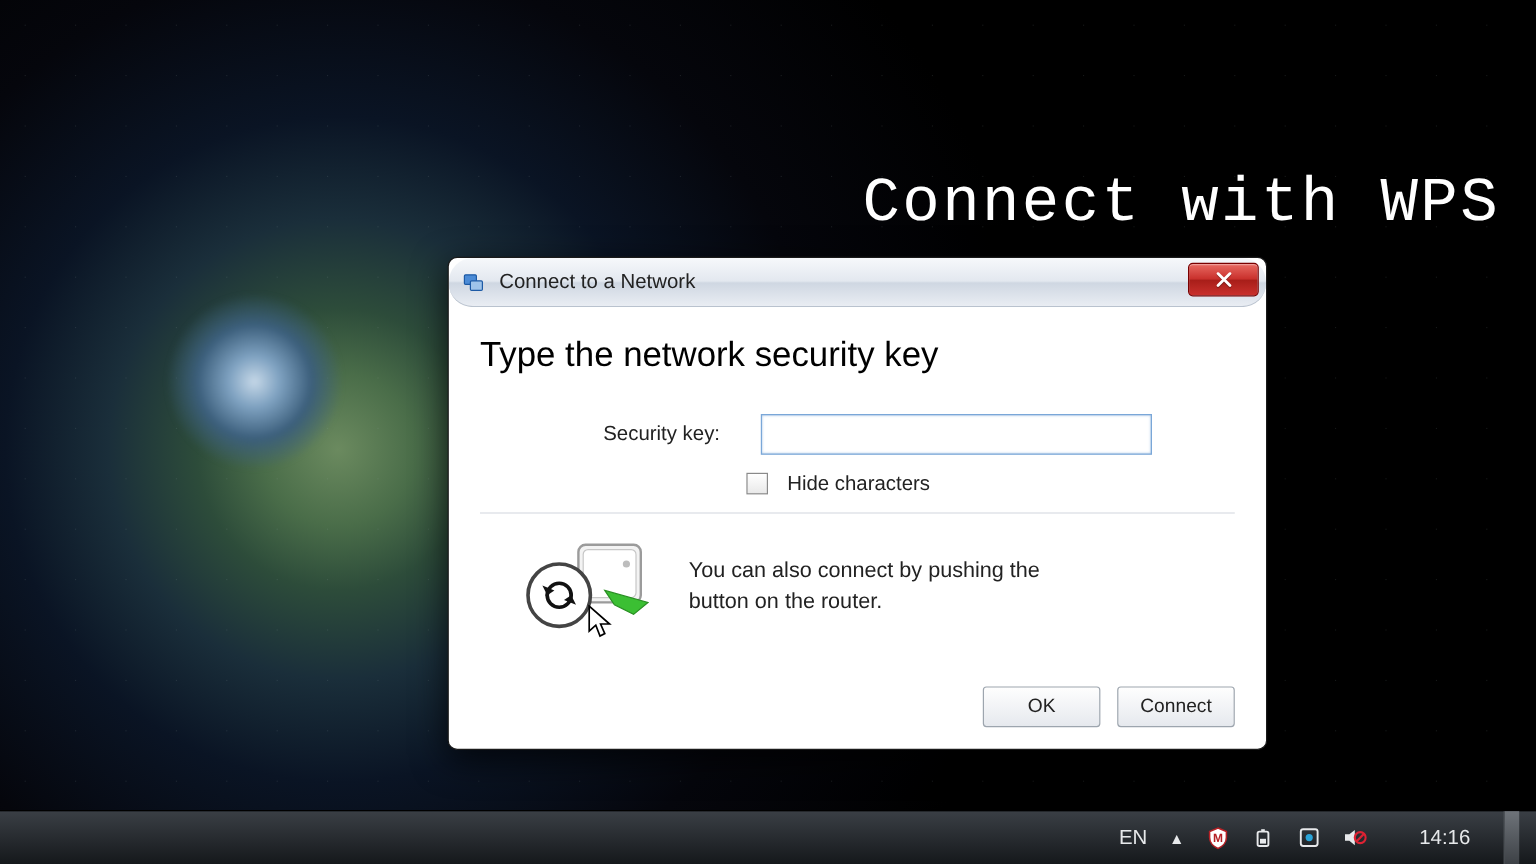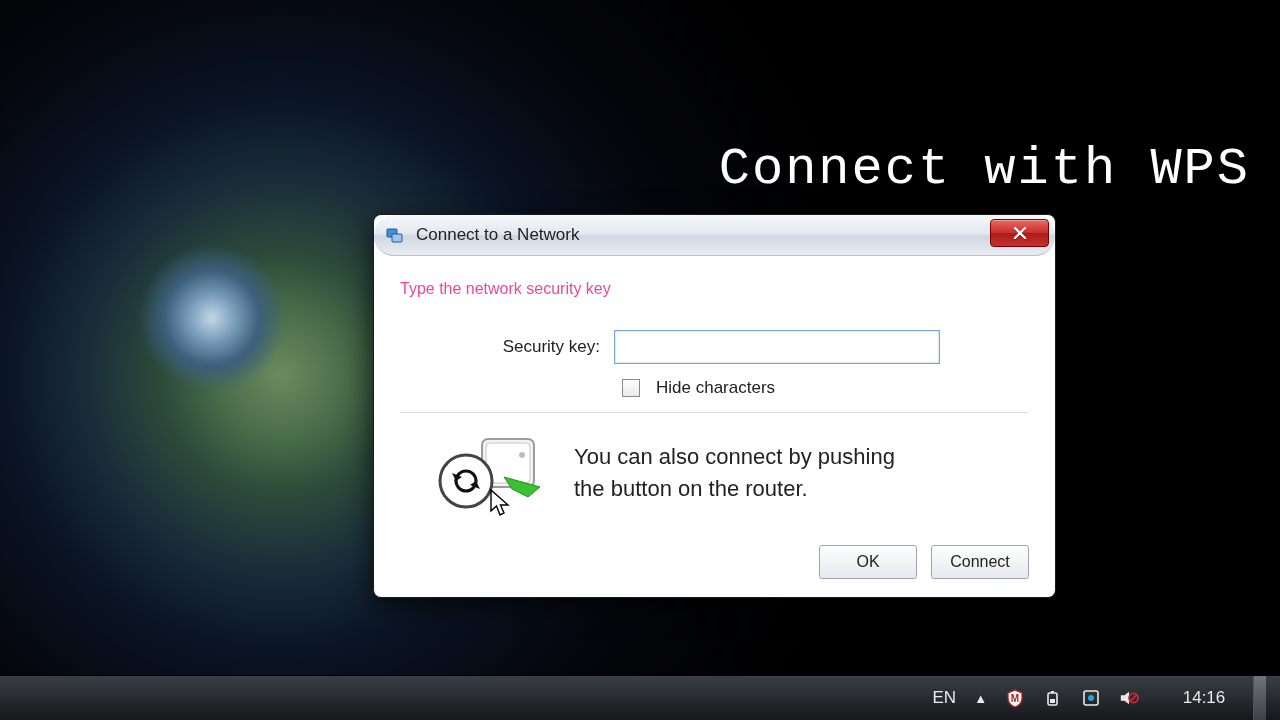--- a/index.html
+++ b/index.html
@@ -11,32 +11,32 @@
   
   .caption{position:absolute;right:30px;top:100px;color:#fff;font-family:"Courier New",monospace;font-size:52px;letter-spacing:2px;margin-top:40px;}
   
   .dialog{position:absolute;left:373px;top:214px;width:681px;border:1px solid #1a1a1a;border-radius:8px;box-shadow:0 8px 28px rgba(0,0,0,.7);background:#fff;overflow:hidden;}
   .titlebar{position:relative;height:40px;background:linear-gradient(#f6f8fb,#e3e8ef 48%,#cfd7e2 52%,#e9edf3);border-bottom:1px solid #b9c2ce;display:flex;align-items:center;padding:0 10px;border-radius:20px;}
   .titlebar .icon-wrap{width:22px;height:22px;margin-right:10px;display:flex;align-items:center;justify-content:center;}
   .titlebar .title-text{font-size:17px;color:#222;}
   .close-btn{position:absolute;right:6px;top:4px;width:57px;height:26px;border:1px solid #7a0000;border-radius:4px;background:linear-gradient(#e86a62,#c9302c 48%,#a81e19 52%,#c9302c);color:#fff;display:flex;align-items:center;justify-content:center;box-shadow:inset 0 1px 0 rgba(255,255,255,.35);}
   .close-btn svg{filter:drop-shadow(0 1px 0 rgba(0,0,0,.3));}
   .dlg-body{padding:14px 26px 18px 26px;}
-  .heading{color:#ec4899;font-size:16px;font-weight:400;margin:10px 0 32px 0;}
+  .heading{color:#000000;font-size:29px;font-weight:400;margin:10px 0 32px 0;}
   .row{display:flex;align-items:center;margin-bottom:14px;}
-  .row .lbl{width:200px;text-align:right;padding-right:14px;font-size:17px;color:#222;}
+  .row .lbl{width:200px;text-align:right;padding-right:34px;font-size:17px;color:#222;}
   .key-input{width:326px;height:34px;border:1px solid #7aa7d8;background:#fff;box-shadow:inset 0 0 2px rgba(122,167,216,.8);padding:2px 6px;font-size:16px;box-sizing:border-box;}
   .chk-row{margin-left:222px;display:flex;align-items:center;gap:16px;font-size:17px;color:#222;margin-bottom:10px;}
   .chk{width:16px;height:16px;border:1px solid #8a8a8a;background:linear-gradient(#fff,#e9e9e9);}
   .sep{border:none;border-top:1px solid #d9dde3;margin:14px 0 18px 0;}
   .wps-row{display:flex;align-items:center;gap:22px;padding:0 0 8px 32px;}
   .wps-icon{position:relative;width:120px;height:84px;}
-  .wps-text{font-size:22px;color:#222;line-height:1.45;max-width:340px;}
+  .wps-text{font-size:18px;color:#222;line-height:1.45;max-width:340px;}
   .btn-row{display:flex;justify-content:flex-end;gap:14px;margin-top:22px;}
-  .btn{min-width:96px;height:32px;border:1px solid #9da5ae;border-radius:3px;background:linear-gradient(#fefefe,#e6e9ee);font-size:16px;color:#222;display:flex;align-items:center;justify-content:center;}
+  .btn{min-width:96px;height:32px;border:1px solid #9da5ae;border-radius:3px;background:linear-gradient(#fefefe,#e6e9ee);font-size:16px;color:#222;display:flex;align-items:center;justify-content:center;margin-top:12px;}
   
   .taskbar{position:absolute;left:0;right:0;bottom:0;height:44px;background:linear-gradient(#3a3f45,#15181b);border-top:1px solid #000;display:flex;align-items:center;color:#e7e9eb;font-size:17px;}
   .tray{margin-left:auto;display:flex;align-items:center;gap:18px;padding:0 14px;height:100%;}
   .tray .slot{display:flex;align-items:center;justify-content:center;height:100%;}
   .tray .lang{font-family:Tahoma,sans-serif;text-align:right;}
   .tray .chev{font-size:13px;}
   .tray-icon{width:20px;height:20px;display:flex;align-items:center;justify-content:center;}
   .show-desktop{width:12px;height:44px;border-left:1px solid #50555a;background:linear-gradient(#6e7379,#3d4146);margin-left:4px;}
   
   .cursor{position:absolute;left:58px;top:58px;}

